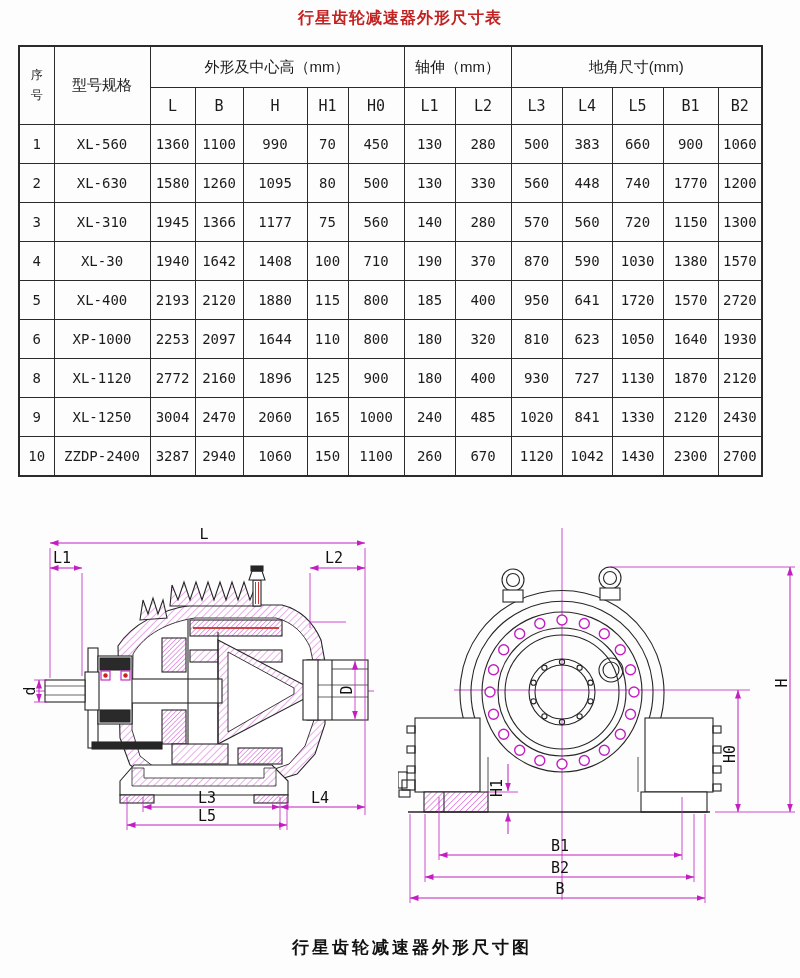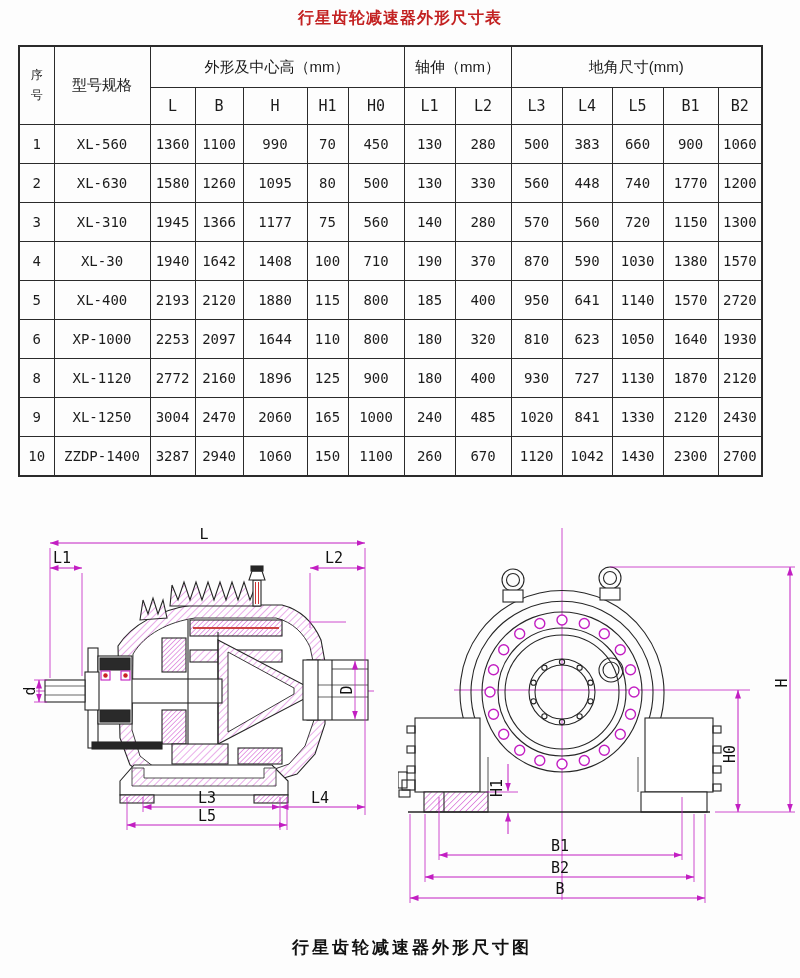--- a/index.html
+++ b/index.html
@@ -140,21 +140,21 @@
           <td>XL-400</td>
           <td>2193</td>
           <td>2120</td>
           <td>1880</td>
           <td>115</td>
           <td>800</td>
           <td>185</td>
           <td>400</td>
           <td>950</td>
           <td>641</td>
-          <td>1140</td>
+          <td>1720</td>
           <td>1570</td>
           <td>2720</td>
         </tr>
         <tr>
           <td>6</td>
           <td>XP-1000</td>
           <td>2253</td>
           <td>2097</td>
           <td>1644</td>
           <td>110</td>
@@ -194,21 +194,21 @@
           <td>240</td>
           <td>485</td>
           <td>1020</td>
           <td>841</td>
           <td>1330</td>
           <td>2120</td>
           <td>2430</td>
         </tr>
         <tr>
           <td>10</td>
-          <td>ZZDP-1400</td>
+          <td>ZZDP-2400</td>
           <td>3287</td>
           <td>2940</td>
           <td>1060</td>
           <td>150</td>
           <td>1100</td>
           <td>260</td>
           <td>670</td>
           <td>1120</td>
           <td>1042</td>
           <td>1430</td>

